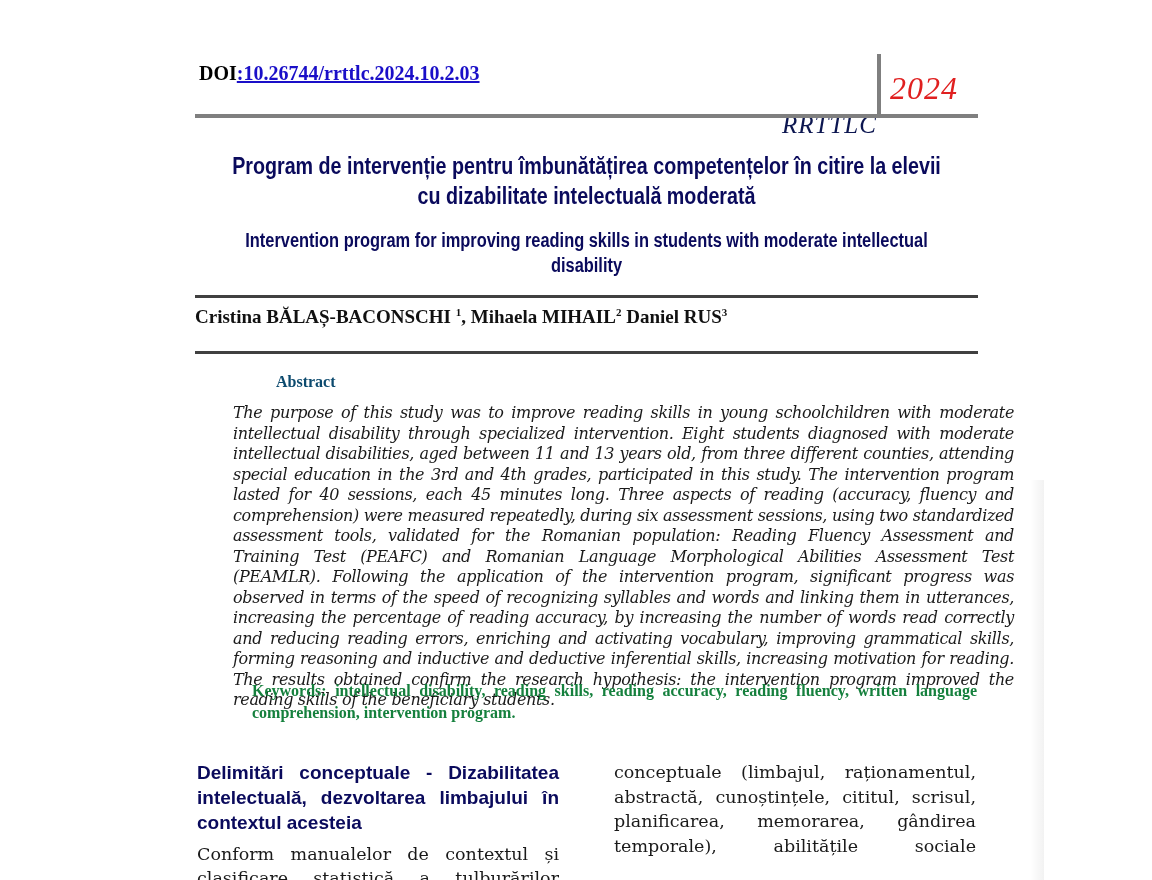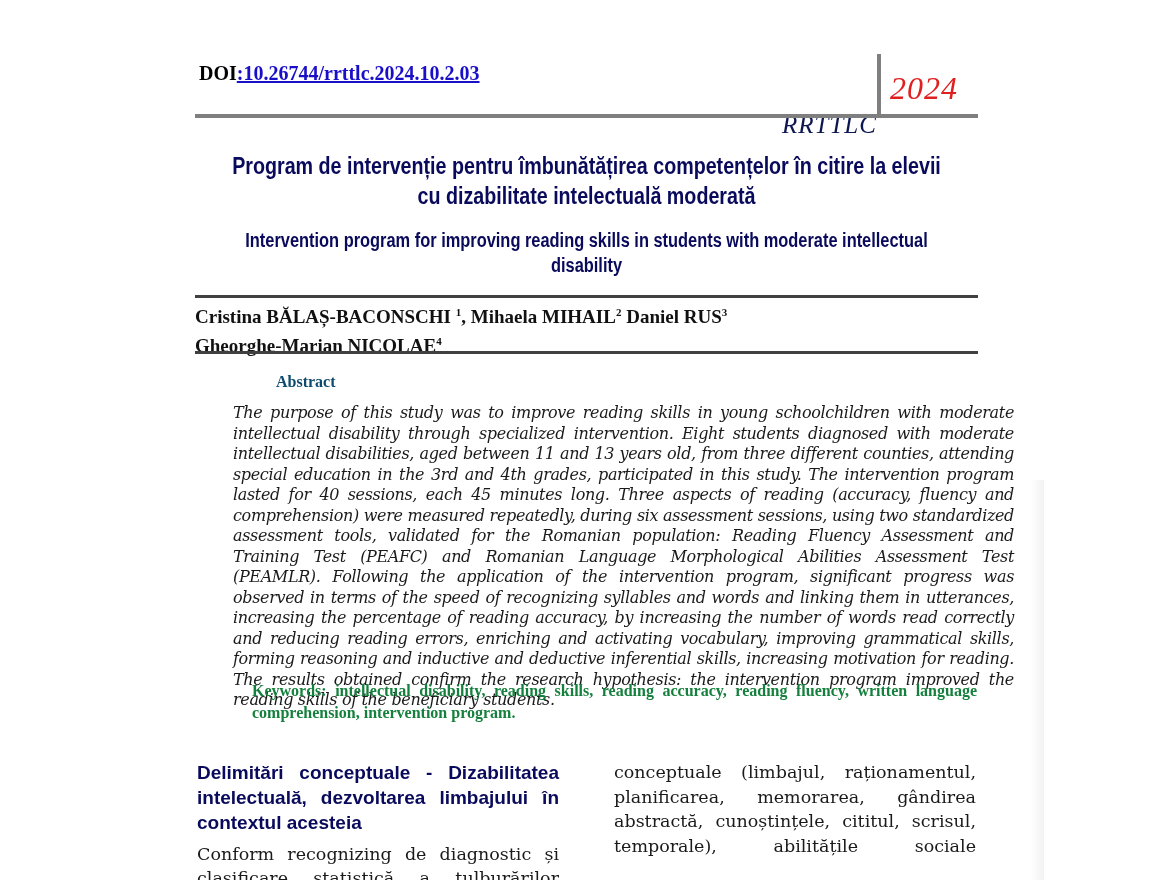--- a/index.html
+++ b/index.html
@@ -101,36 +101,33 @@
 <div class="title-en">
   <div>Intervention program for improving reading skills in students with moderate intellectual</div>
   <div>disability</div>
 </div>
 
 <div class="hrule dark" style="top:295px;height:3px;"></div>
 <div class="authors">
   <div>
     <span>Cristina BĂLAȘ-BACONSCHI</span> <sup>1</sup><span>, </span><span>Mihaela MIHAIL</span><sup>2</sup><span> </span><span>Daniel RUS</span><sup>3</sup>
   </div>
-  <div>
-    <span>Gheorghe-Marian NICOLAE</span><sup>4</sup>
-  </div>
 </div>
 <div class="hrule dark" style="top:351px;height:3px;"></div>
 
 <div class="abstract-heading">Abstract</div>
 <div class="abstract-body">The purpose of this study was to improve reading skills in young schoolchildren with moderate intellectual disability through specialized intervention. Eight students diagnosed with moderate intellectual disabilities, aged between 11 and 13 years old, from three different counties, attending special education in the 3rd and 4th grades, participated in this study. The intervention program lasted for 40 sessions, each 45 minutes long. Three aspects of reading (accuracy, fluency and comprehension) were measured repeatedly, during six assessment sessions, using two standardized assessment tools, validated for the Romanian population: Reading Fluency Assessment and Training Test (PEAFC) and Romanian Language Morphological Abilities Assessment Test (PEAMLR). Following the application of the intervention program, significant progress was observed in terms of the speed of recognizing syllables and words and linking them in utterances, increasing the percentage of reading accuracy, by increasing the number of words read correctly and reducing reading errors, enriching and activating vocabulary, improving grammatical skills, forming reasoning and inductive and deductive inferential skills, increasing motivation for reading. The results obtained confirm the research hypothesis: the intervention program improved the reading skills of the beneficiary students.</div>
 
 <div class="keywords">Keywords: intellectual disability, reading skills, reading accuracy, reading fluency, written language comprehension, intervention program.</div>
 
 <div class="section-heading">Delimitări conceptuale - Dizabilitatea intelectuală, dezvoltarea limbajului în contextul acesteia</div>
 
 <div class="col-left-text">
-  <span class="jline" style="white-space: normal; height: 1lh; overflow: hidden;">Conform recognizing de diagnostic și</span>
+  <span class="jline" style="white-space: normal; height: 1lh; overflow: hidden;">Conform manualelor de contextul și</span>
   <span class="jline" style="white-space: normal; height: 1lh; overflow: hidden;">clasificare statistică a tulburărilor mintale</span>
 </div>
 
 <div class="col-right-text">
   <span class="jline" style="white-space: normal; height: 1lh; overflow: hidden;">conceptuale (limbajul, raționamentul,</span>
+  <span class="jline" style="white-space: normal; height: 1lh; overflow: hidden;">abstractă, cunoștințele, cititul, scrisul,</span>
   <span class="jline" style="white-space: normal; height: 1lh; overflow: hidden;">planificarea, memorarea, gândirea</span>
-  <span class="jline" style="white-space: normal; height: 1lh; overflow: hidden;">abstractă, cunoștințele, cititul, scrisul,</span>
   <span class="jline" style="white-space: normal; height: 1lh; overflow: hidden;">temporale), abilitățile sociale</span>
 </div>
 
 </body></html>

